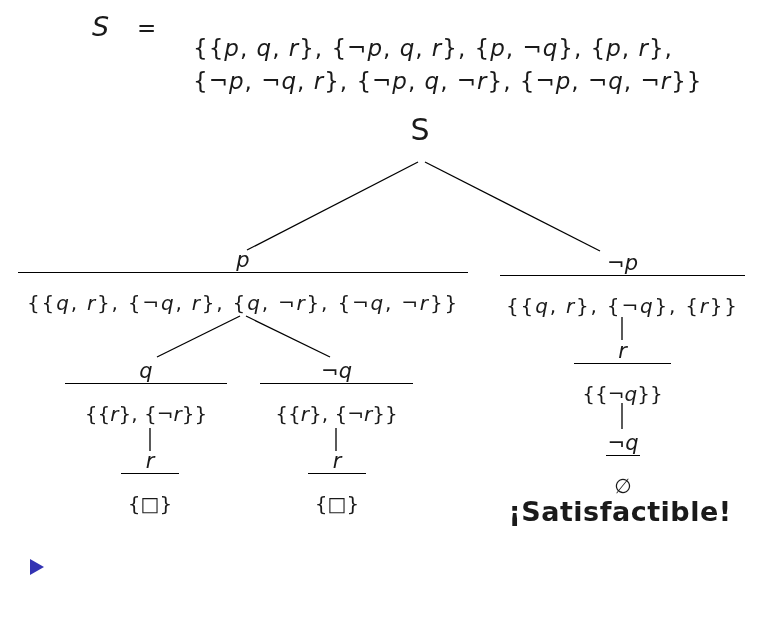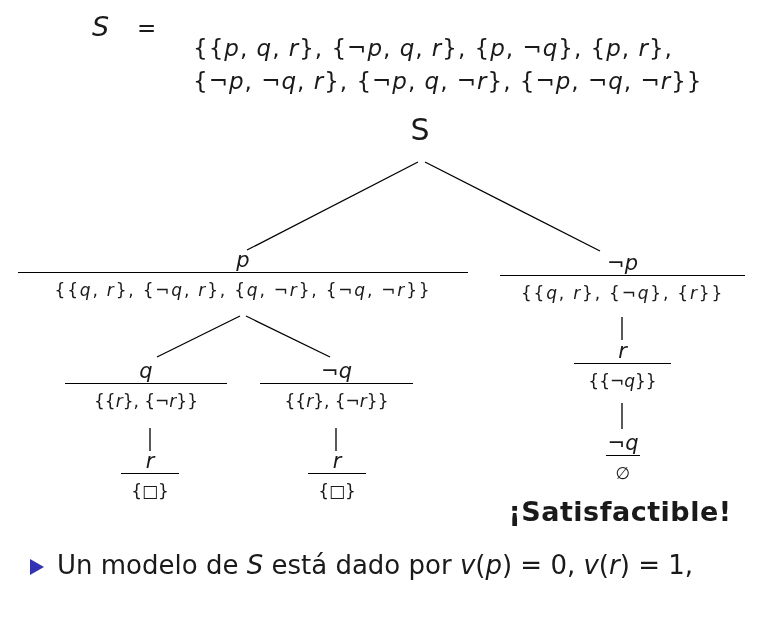--- a/index.html
+++ b/index.html
@@ -17,21 +17,21 @@
   .eq-rel { position:absolute; left:137px; top:15px; font-size:23px; }
   .eq-body { position:absolute; left:193px; top:12px; font-size:23px; line-height:33px; letter-spacing:1px; white-space:nowrap;margin-top:20px; }
 
   
   .tree-root { position:absolute; left:398px; top:112px; width:44px; text-align:center; font-size:30px; }
   svg.edges { position:absolute; left:0; top:0; }
   svg.edges line { stroke:#000; stroke-width:1.3; }
 
   .node { position:absolute; text-align:center; }
   .node .lit { font-size:21px; line-height:24px; white-space:nowrap; }
-  .node .set { border-top:1.5px solid #000; font-size:17px; line-height:32px; padding-top:1px; white-space:nowrap; }
+  .node .set { border-top:1.5px solid #000; font-size:20px; line-height:32px; padding-top:14px; white-space:nowrap; }
   .node .set.wide { letter-spacing:1.8px; }
 
   .verdict { position:absolute; left:470px; top:496px; width:300px; text-align:center; font-size:27px; font-weight:bold; letter-spacing:0.5px; }
 
   
   .bullet-tri {
     position:absolute; left:30px; top:559px;
     width:0; height:0;
     border-left:14px solid #3333b3;
     border-top:8px solid transparent;
@@ -101,15 +101,14 @@
   </div>
 
   <div class="node" style="left:606px; top:431px; width:34px;">
     <div class="lit">¬<i>q</i></div>
     <div class="set">∅</div>
   </div>
 
   <div class="verdict">¡Satisfactible!</div>
 
   <div class="bullet-tri"></div>
-  <div class="foot-line1"><span>Un modelo de </span><span><i>S</i></span><span> está dado por </span><span><i>v</i>(<i>p</i>) = 0, <i>v</i>(<i>r</i>) = 1,</span></div>
 
 </div>
 
 </body></html>

